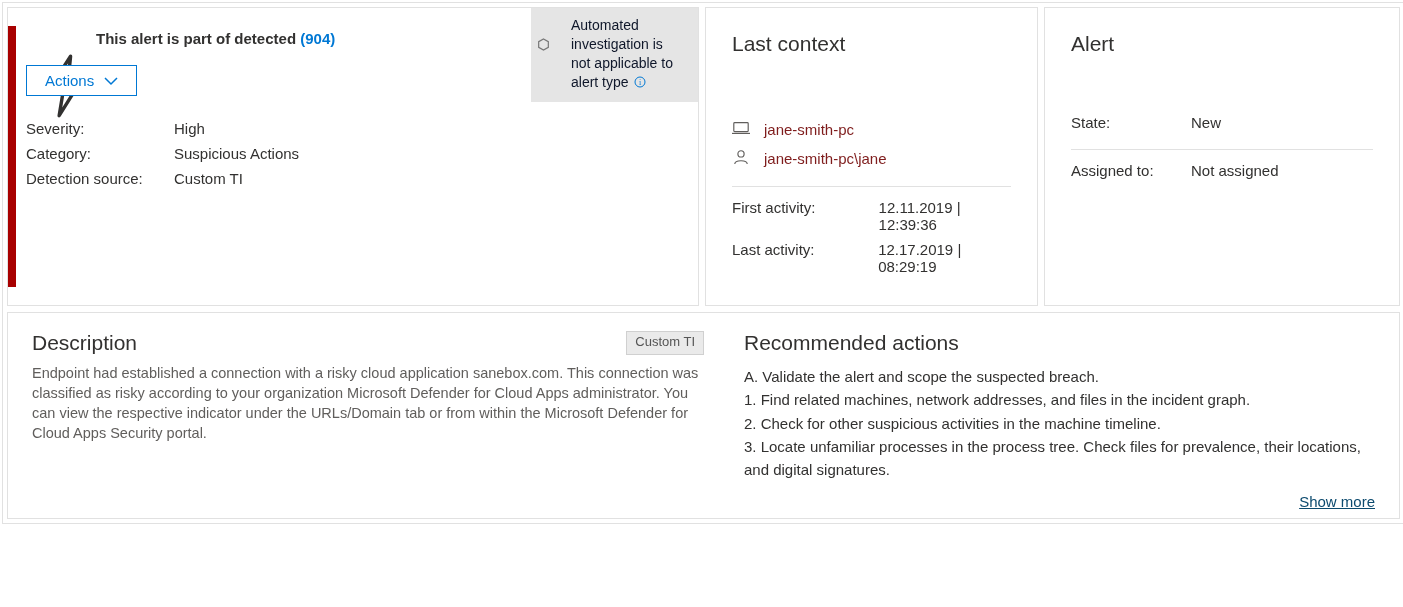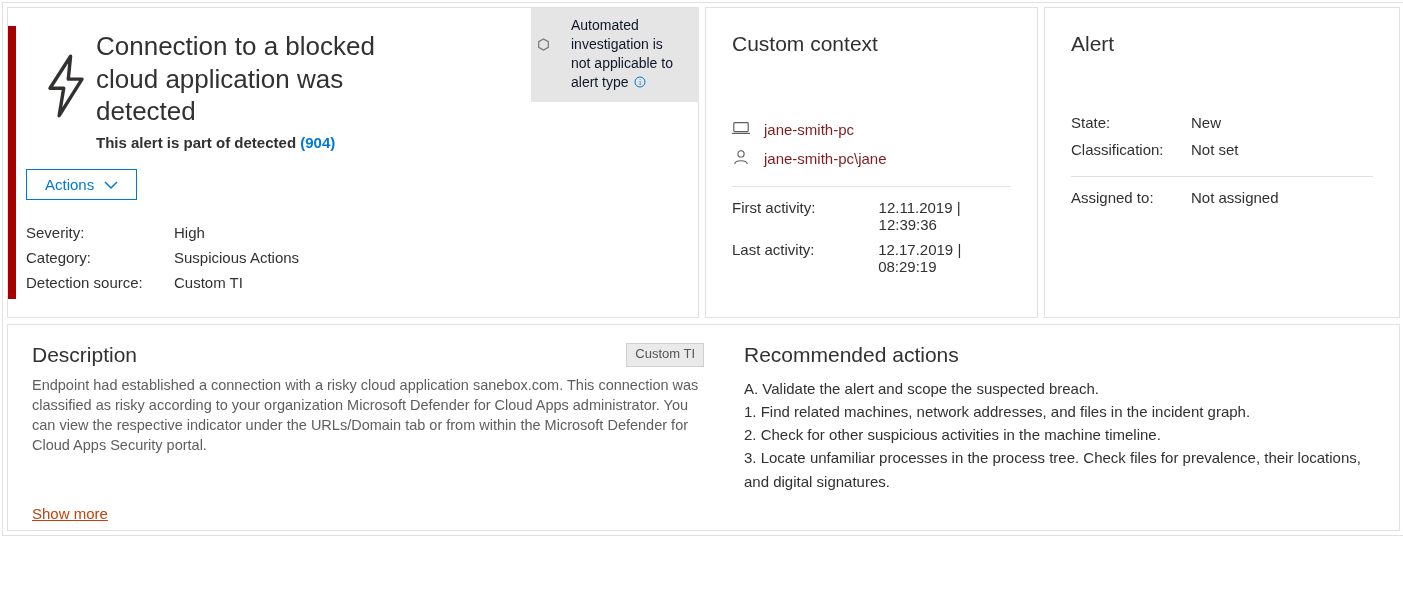--- a/index.html
+++ b/index.html
@@ -70,41 +70,40 @@
   .desc-card { border: 1px solid #e1e1e1; padding: 18px 24px 8px; }
   .desc-row { display: flex; gap: 40px; }
   .desc-col { flex: 0 0 672px; }
   .rec-col { flex: 1; }
   .desc-header { display: flex; justify-content: space-between; margin-bottom: 8px; }
   .desc-title { font-size: 21px; font-weight: 400; }
   .desc-tag { background: #eaeaea; border: 1px solid #d0d0d0; font-size: 13px; padding: 2px 8px; color: #555; }
   .desc-body { font-size: 14.5px; color: #605e5c; line-height: 1.38; }
   .rec-title { font-size: 21px; font-weight: 400; margin-bottom: 10px; }
   .rec-body { font-size: 15px; color: #323130; line-height: 1.55; }
-  .show-more { text-align: left; color: #c2410c; font-size: 15px; text-decoration: underline; cursor: pointer; margin-top: 12px; }
+  .show-more { text-align: right; color: #0c4a6e; font-size: 15px; text-decoration: underline; cursor: pointer; margin-top: 12px; }
   .status-card .card-title { margin-bottom: 58px; }
 </style>
 </head>
 <body>
 
 <div class="container">
 
   <div class="top-row">
 
     <div class="card main-card">
       <div class="red-bar"></div>
       <div class="icon-col">
         <span class="bolt-icon">
           <svg viewBox="0 0 40 56">
               <path d="M24 2 L6 30 H18 L14 54 L34 22 H22 L24 2 Z" fill="none" stroke="#323130" stroke-width="3" stroke-linejoin="round"></path>
             </svg>
         </span>
       </div>
       <div class="main-content">
-        <div class="alert-title">Connection to a blocked cloud application was detected</div>
         <div class="incident-line">
           <span>This alert is part of detected </span><span class="incident-link">(904)</span>
         </div>
         <button class="actions-btn">
           <span>Actions</span>
           <span class="chevron-down">
             <svg viewBox="0 0 14 10">
                 <path d="M1 2 L7 8 L13 2" fill="none" stroke="#0078d4" stroke-width="1.5"></path>
               </svg>
           </span>
@@ -136,21 +135,21 @@
             <svg viewBox="0 0 12 12">
                 <circle cx="6" cy="6" r="5" fill="none" stroke="#0078d4" stroke-width="1"></circle>
                 <text x="6" y="9" text-anchor="middle" font-size="8" fill="#0078d4" font-family="serif">i</text>
               </svg>
           </span>
         </span>
       </div>
     </div>
 
     <div class="card context-card">
-      <div class="card-title">Custom context</div>
+      <div class="card-title">Last context</div>
       <div class="ctx-row">
         <span class="ctx-icon">
           <svg viewBox="0 0 20 16">
               <rect x="2" y="2" width="16" height="10" rx="1" stroke-width="1.3"></rect>
               <path d="M0 14 H20" stroke-width="1.3"></path>
             </svg>
         </span>
         <span class="ctx-link">jane-smith-pc</span>
       </div>
       <div class="ctx-row">
@@ -171,24 +170,20 @@
         <div class="ctx-kv-key">Last activity:</div>
         <div>12.17.2019 | 08:29:19</div>
       </div>
     </div>
 
     <div class="card status-card">
       <div class="card-title">Alert</div>
       <div class="status-kv">
         <div class="status-kv-key">State:</div>
         <div>New</div>
-      </div>
-      <div class="status-kv">
-        <div class="status-kv-key">Classification:</div>
-        <div>Not set</div>
       </div>
       <hr class="hr">
       <div class="status-kv">
         <div class="status-kv-key">Assigned to:</div>
         <div>Not assigned</div>
       </div>
     </div>
 
   </div>
 

